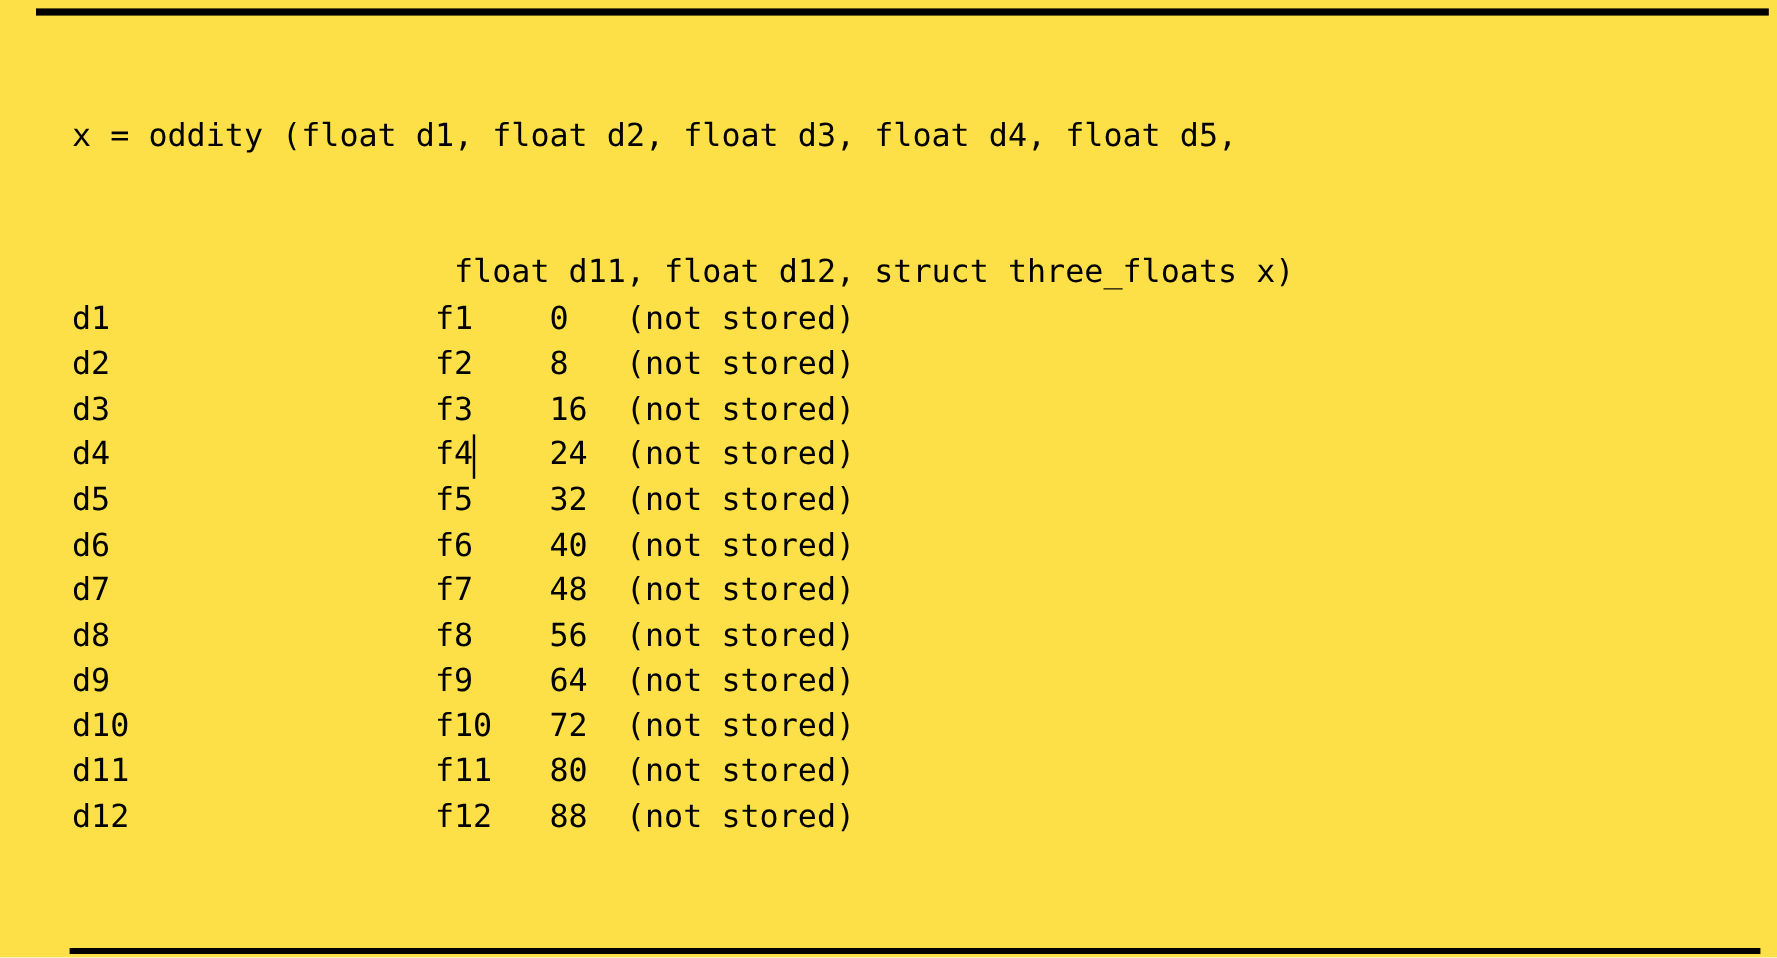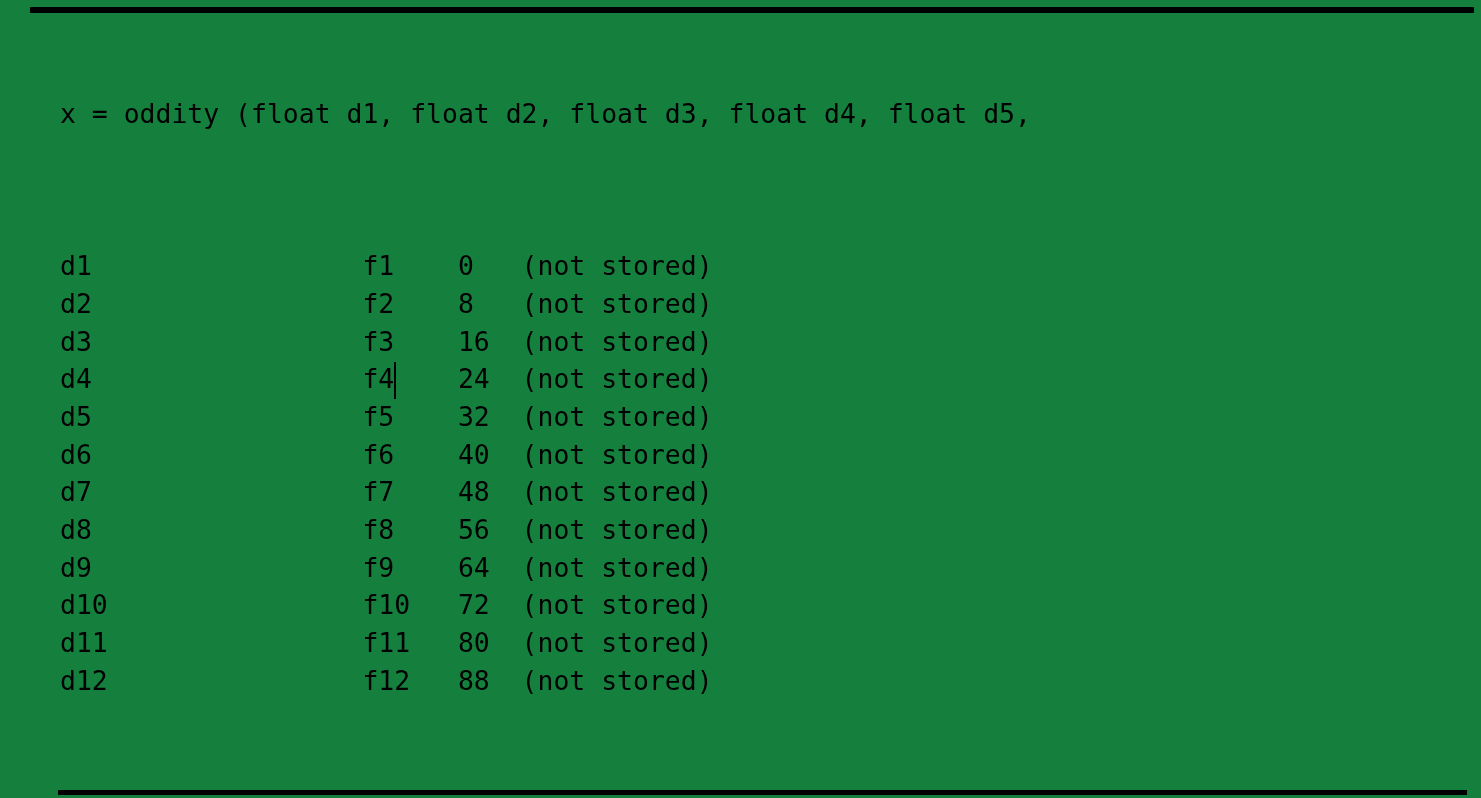--- a/index.html
+++ b/index.html
@@ -1,19 +1,19 @@
 <!DOCTYPE html>
 <html><head>
 <meta charset="utf-8">
 <style>
   html,body{margin:0;padding:0;background:#ffffff;}
   #page{
     position:relative;
     width:1481px;height:798px;
-    background:#15803d;
+    background:#fde047;
     overflow:hidden;
     font-family:"DejaVu Sans Mono",monospace;
     font-size:26.45px;
     line-height:37.66px;
     color:#000000;
   }
   .rule{position:absolute;background:#000000;}
   #top-rule{left:30px;top:7px;width:1444px;height:6px;}
   #bottom-rule{left:58px;top:790px;width:1409px;height:5px;}
   .textblock{position:absolute;white-space:pre;}
@@ -24,20 +24,21 @@
 </style>
 </head>
 <body>
 
 <div id="page">
 
   <div id="top-rule" class="rule"></div>
 
   <div id="signature" class="textblock">
     <div class="line">x = oddity (float d1, float d2, float d3, float d4, float d5,</div>
+    <div class="line">                    float d11, float d12, struct three_floats x)</div>
   </div>
 
   <div id="ptable" class="textblock">
   <div class="trow">d1                 f1    0   (not stored)</div><div class="trow">d2                 f2    8   (not stored)</div><div class="trow">d3                 f3    16  (not stored)</div><div class="trow">d4                 f4    24  (not stored)</div><div class="trow">d5                 f5    32  (not stored)</div><div class="trow">d6                 f6    40  (not stored)</div><div class="trow">d7                 f7    48  (not stored)</div><div class="trow">d8                 f8    56  (not stored)</div><div class="trow">d9                 f9    64  (not stored)</div><div class="trow">d10                f10   72  (not stored)</div><div class="trow">d11                f11   80  (not stored)</div><div class="trow">d12                f12   88  (not stored)</div></div>
 
   <div id="caret" style="display: block;"></div>
 
   <div id="bottom-rule" class="rule"></div>
 
 </div>

